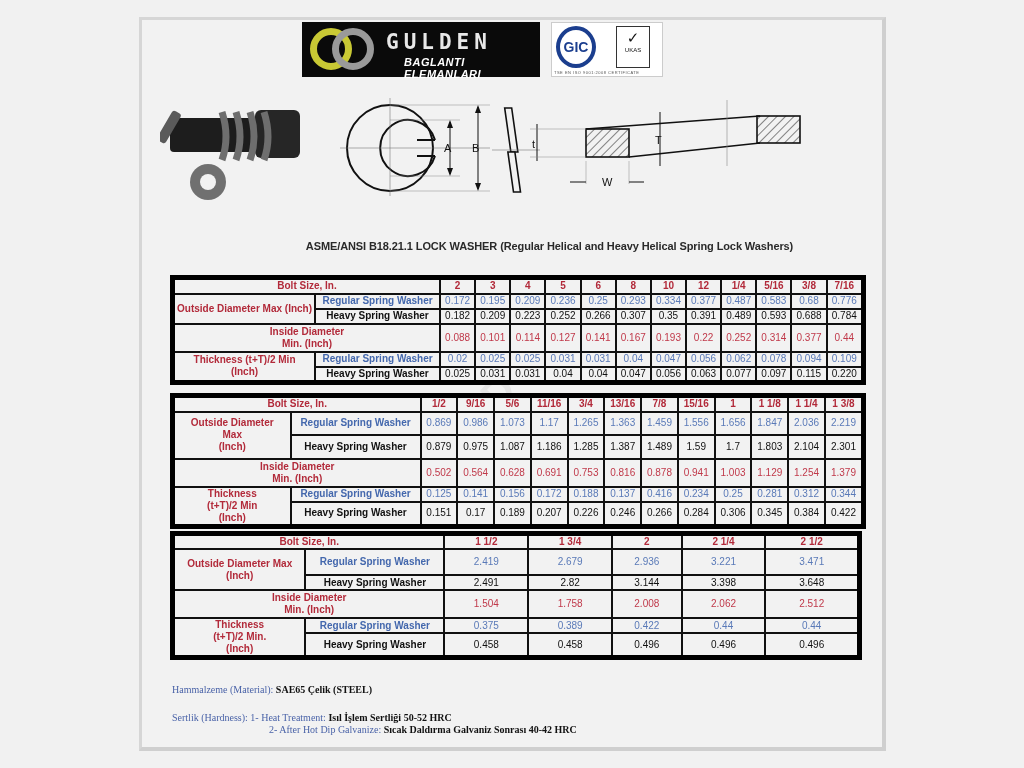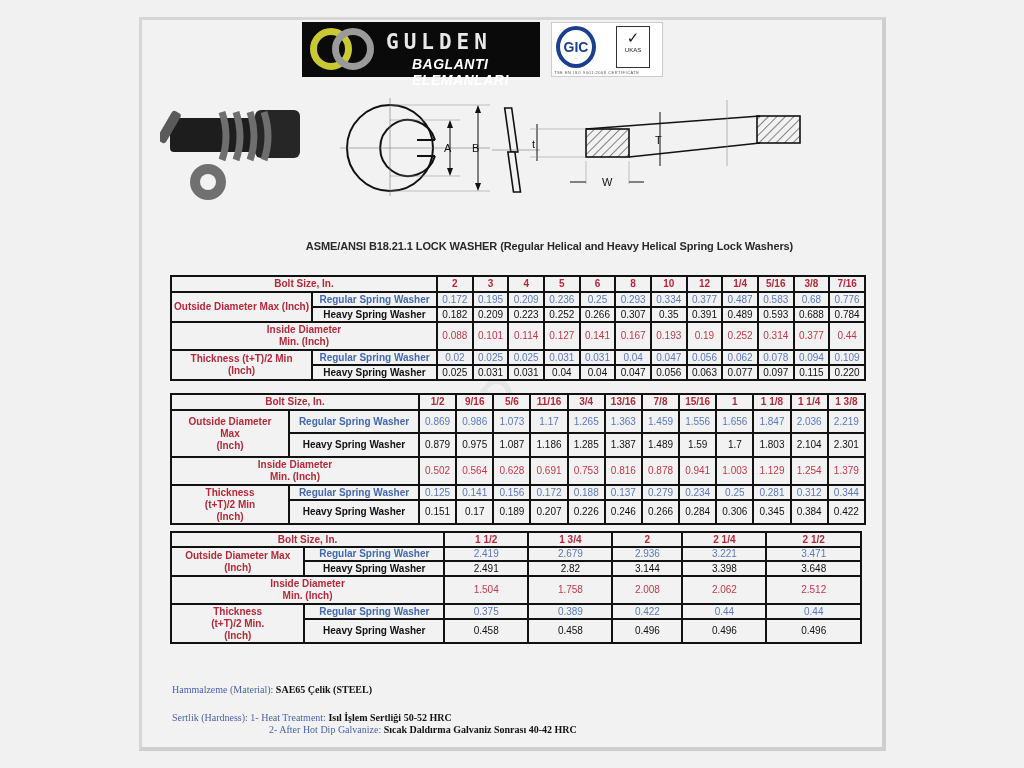--- a/index.html
+++ b/index.html
@@ -14,21 +14,21 @@
   }
 
   
   .logo-gulden {
     position: absolute; left: 302px; top: 22px; width: 238px; height: 55px;
     background: #0a0a0a;
   }
   .logo-gulden .ring1 { position:absolute; left:8px; top:6px; width:42px; height:42px; border-radius:50%; border:7px solid #c9c934; }
   .logo-gulden .ring2 { position:absolute; left:30px; top:6px; width:42px; height:42px; border-radius:50%; border:7px solid #9a9a9a; }
   .logo-gulden .brand { position:absolute; left:84px; top:8px; font-size:21px; letter-spacing:5px; color:#e8e8e8; font-weight:bold; font-family:"DejaVu Sans Mono", monospace; }
-  .logo-gulden .tag { position:absolute; left:110px; top:34px; font-size:14px; color:#ffffff; font-style:italic; font-weight:bold; letter-spacing:0.5px; }
+  .logo-gulden .tag { position:absolute; left:102px; top:34px; font-size:11px; color:#ffffff; font-style:italic; font-weight:bold; letter-spacing:0.5px; }
 
   .logo-cert {
     position: absolute; left: 551px; top: 22px; width: 112px; height: 55px;
     background: #fff; border: 1px solid #ccc;
   }
   .logo-cert .gic { position:absolute; left:4px; top:3px; width:40px; height:42px; border-radius:50%; border:4px solid #1b3e8e; background:#fff; color:#1b3e8e; font-weight:bold; font-size:14px; text-align:center; line-height:34px; }
   .logo-cert .ukas { position:absolute; left:64px; top:3px; width:34px; height:42px; border:1px solid #333; background:#fff; text-align:center; font-size:6px; color:#111; padding-top:2px; }
   .logo-cert .ukas .mark { display:block; font-size:15px; line-height:18px; }
   .logo-cert .cert-caption { position:absolute; left:2px; bottom:1px; font-size:4px; color:#555; letter-spacing:0.5px; white-space:nowrap; }
 
@@ -37,21 +37,21 @@
   .drawings { position:absolute; left:330px; top:96px; width:480px; height:100px; }
 
   .doc-title {
     position:absolute; left:140px; top:240px; width:747px; text-align:center;
     font-size:11px; font-weight:bold; color:#2a2a2a; letter-spacing:-0.1px;margin-left:36px;
   }
 
   
   table.spec {
     position:absolute; border-collapse:collapse; background:#f2f2f2;
-    border: 1px solid #000000; font-size:10px;
+    border: 5px solid #000000; font-size:10px;
   }
   table.spec td { border: 2px solid #111; text-align:center; padding:0 2px; white-space:nowrap; line-height:12px; }
   .hdr { color:#b22a3a; font-weight:bold; }
   .lbl-red { color:#b22a3a; font-weight:bold; line-height:12px;margin-left:40px; }
   .lbl-blue { color:#4468ad; font-weight:bold; }
   .lbl-black { color:#111; font-weight:bold;margin-top:11px; }
   .v-blue { color:#5a7ab8; }
   .v-black { color:#111; }
   .v-red { color:#c0394a; }
 
@@ -216,21 +216,21 @@
       <span>Inside Diameter</span><br>
       <span>Min. (Inch)</span>
     </td>
     <td class="v-red">0.088</td>
     <td class="v-red">0.101</td>
     <td class="v-red">0.114</td>
     <td class="v-red">0.127</td>
     <td class="v-red">0.141</td>
     <td class="v-red">0.167</td>
     <td class="v-red">0.193</td>
-    <td class="v-red">0.19</td>
+    <td class="v-red">0.22</td>
     <td class="v-red">0.252</td>
     <td class="v-red">0.314</td>
     <td class="v-red">0.377</td>
     <td class="v-red">0.44</td>
   </tr>
   <tr style="height:15px">
     <td rowspan="2" class="lbl-red">
       <span>Thickness (t+T)/2 Min</span><br>
       <span>(Inch)</span>
     </td>
@@ -342,21 +342,21 @@
       <span>(t+T)/2 Min</span><br>
       <span>(Inch)</span>
     </td>
     <td class="lbl-blue">Regular Spring Washer</td>
     <td class="v-blue">0.125</td>
     <td class="v-blue">0.141</td>
     <td class="v-blue">0.156</td>
     <td class="v-blue">0.172</td>
     <td class="v-blue">0.188</td>
     <td class="v-blue">0.137</td>
-    <td class="v-blue">0.279</td>
+    <td class="v-blue">0.416</td>
     <td class="v-blue">0.234</td>
     <td class="v-blue">0.25</td>
     <td class="v-blue">0.281</td>
     <td class="v-blue">0.312</td>
     <td class="v-blue">0.344</td>
   </tr>
   <tr style="height:24px">
     <td class="lbl-black">Heavy Spring Washer</td>
     <td class="v-black">0.151</td>
     <td class="v-black">0.17</td>
@@ -377,21 +377,21 @@
 <table class="spec" id="t3">
   <tbody>
       <tr style="height:15px">
     <td colspan="2" class="hdr">Bolt Size, In.</td>
     <td class="hdr" style="width:82px">1 1/2</td>
     <td class="hdr" style="width:82px">1 3/4</td>
     <td class="hdr" style="width:68px">2</td>
     <td class="hdr" style="width:82px">2 1/4</td>
     <td class="hdr" style="width:92px">2 1/2</td>
   </tr>
-  <tr style="height:14px">
+  <tr style="height:26px">
     <td rowspan="2" class="lbl-red" style="width:130px">
       <span>Outside Diameter Max</span><br>
       <span>(Inch)</span>
     </td>
     <td class="lbl-blue" style="width:136px">Regular Spring Washer</td>
     <td class="v-blue">2.419</td>
     <td class="v-blue">2.679</td>
     <td class="v-blue">2.936</td>
     <td class="v-blue">3.221</td>
     <td class="v-blue">3.471</td>

